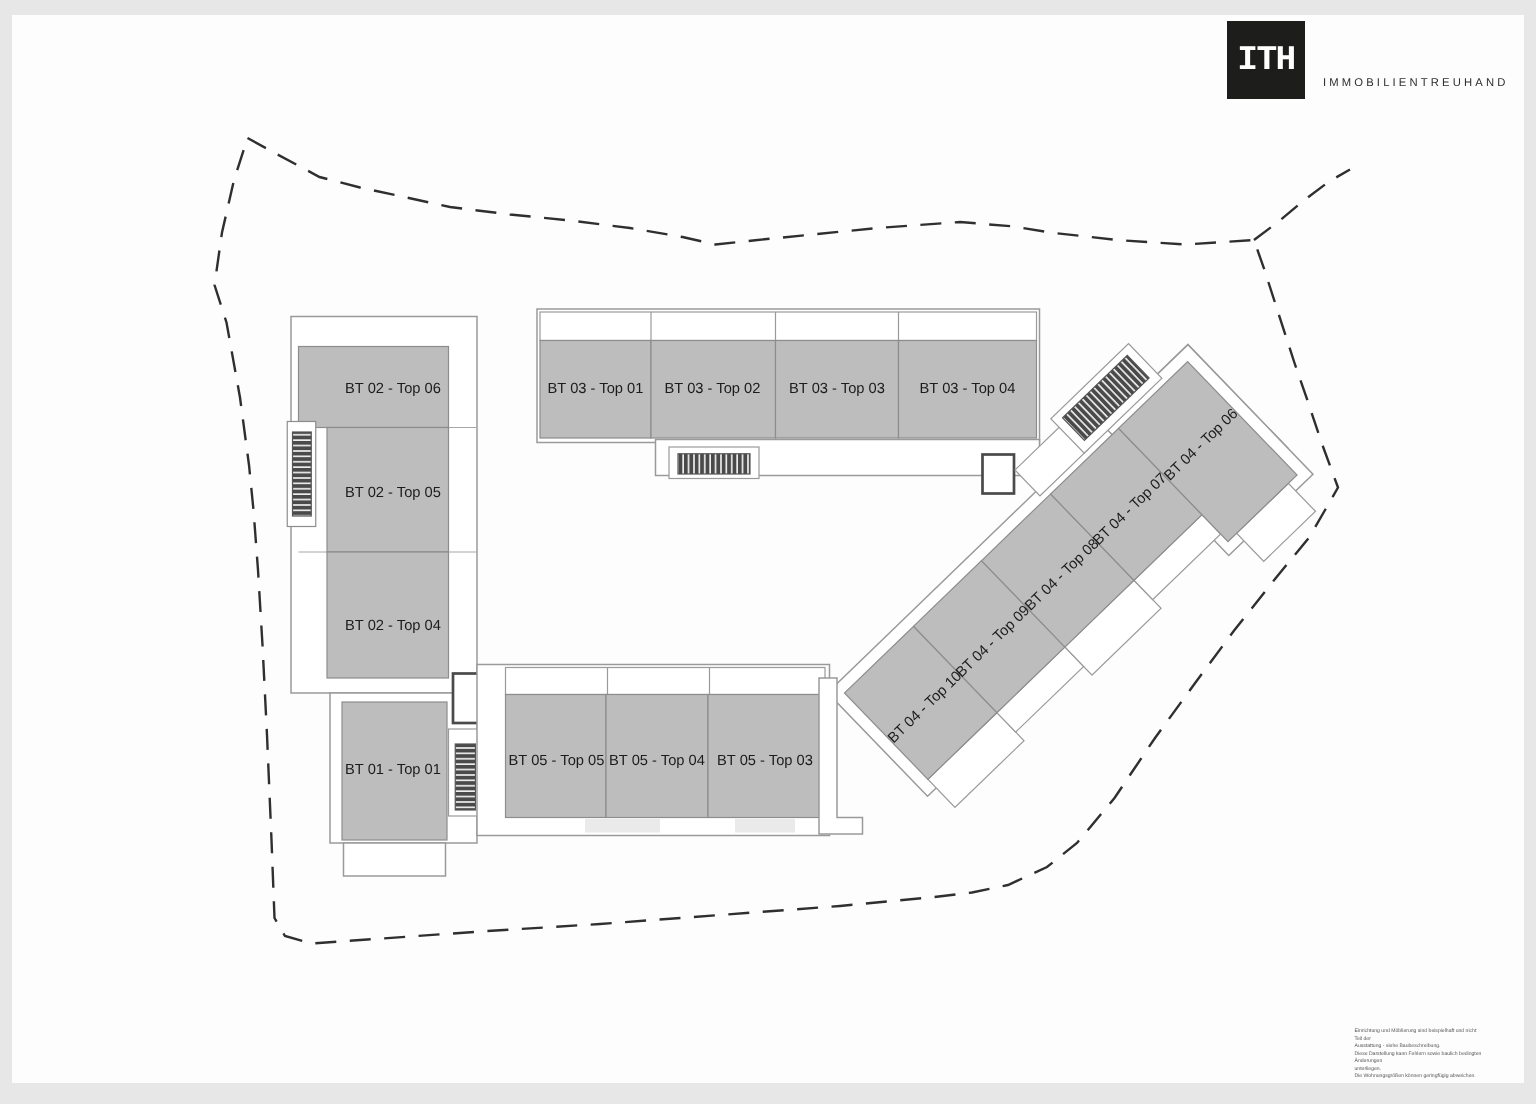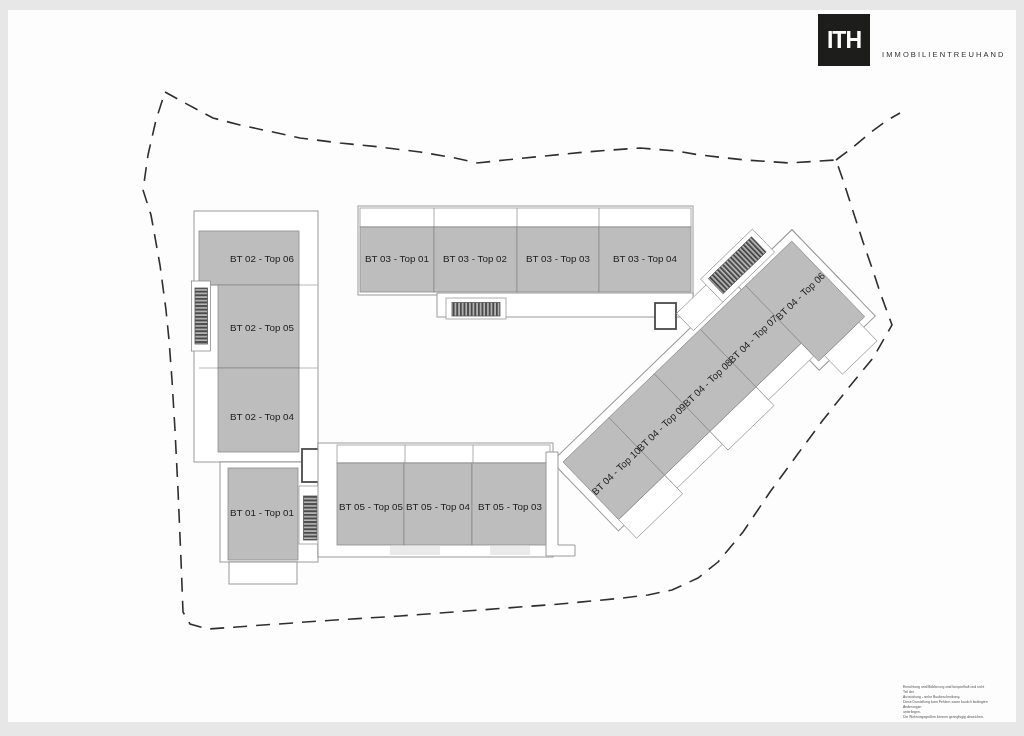--- a/index.html
+++ b/index.html
@@ -4,21 +4,21 @@
 <style>
   html,body{margin:0;padding:0;}
   body{width:1024px;height:736px;background:#e7e7e7;position:relative;overflow:hidden;
        font-family:"Liberation Sans", sans-serif;}
   .canvas{position:absolute;left:8px;top:10px;width:1008px;height:712px;background:#fdfdfd;}
   svg{position:absolute;left:0;top:0;}
   .unit-label{font-family:"Liberation Sans",sans-serif;font-size:9.8px;fill:#1c1c1c;}
   .logo{position:absolute;left:818px;top:14px;width:200px;height:56px;}
   .logo-mark{position:absolute;left:0;top:0;width:52px;height:52px;background:#1d1d1b;
              color:#ffffff;display:flex;align-items:center;justify-content:center;
-             font-family:Liberation Sans, sans-serif;font-weight:bold;font-size:23px;letter-spacing:-1px;}
+             font-family:Liberation Mono, monospace;font-weight:bold;font-size:23px;letter-spacing:-1px;}
   .logo-name{position:absolute;left:63px;top:5px;font-family:"Liberation Serif",serif;
              font-weight:bold;font-size:26px;letter-spacing:1px;color:#1b1b1b;}
   .logo-tagline{position:absolute;left:64px;top:36px;font-family:"Liberation Sans",sans-serif;
              font-size:7.5px;letter-spacing:2.1px;color:#2e2e2e;white-space:nowrap;}
   .disclaimer{position:absolute;left:903px;top:685px;width:86px;font-size:3.4px;
              line-height:1.45;color:#555;font-family:"Liberation Sans",sans-serif;}
 </style>
 </head>
 <body>
 

